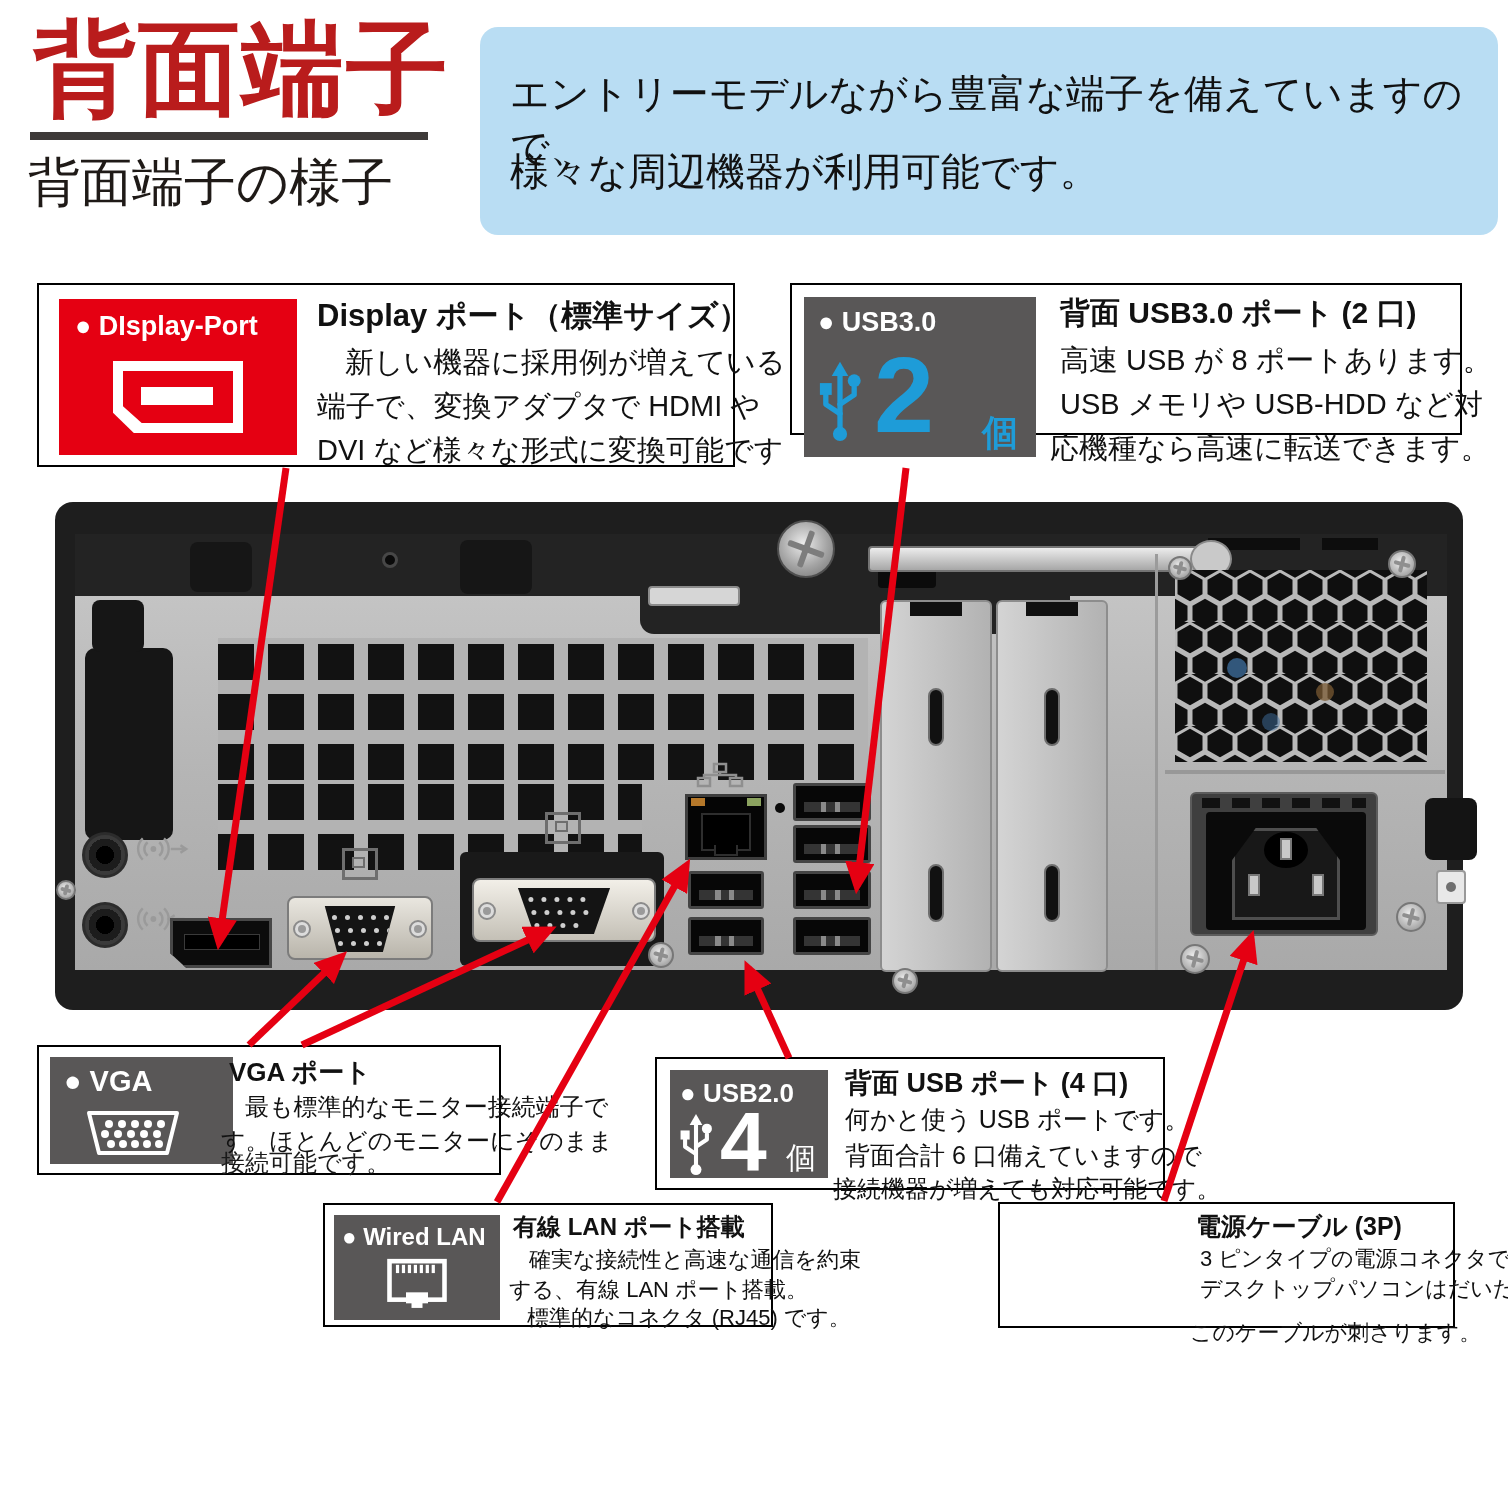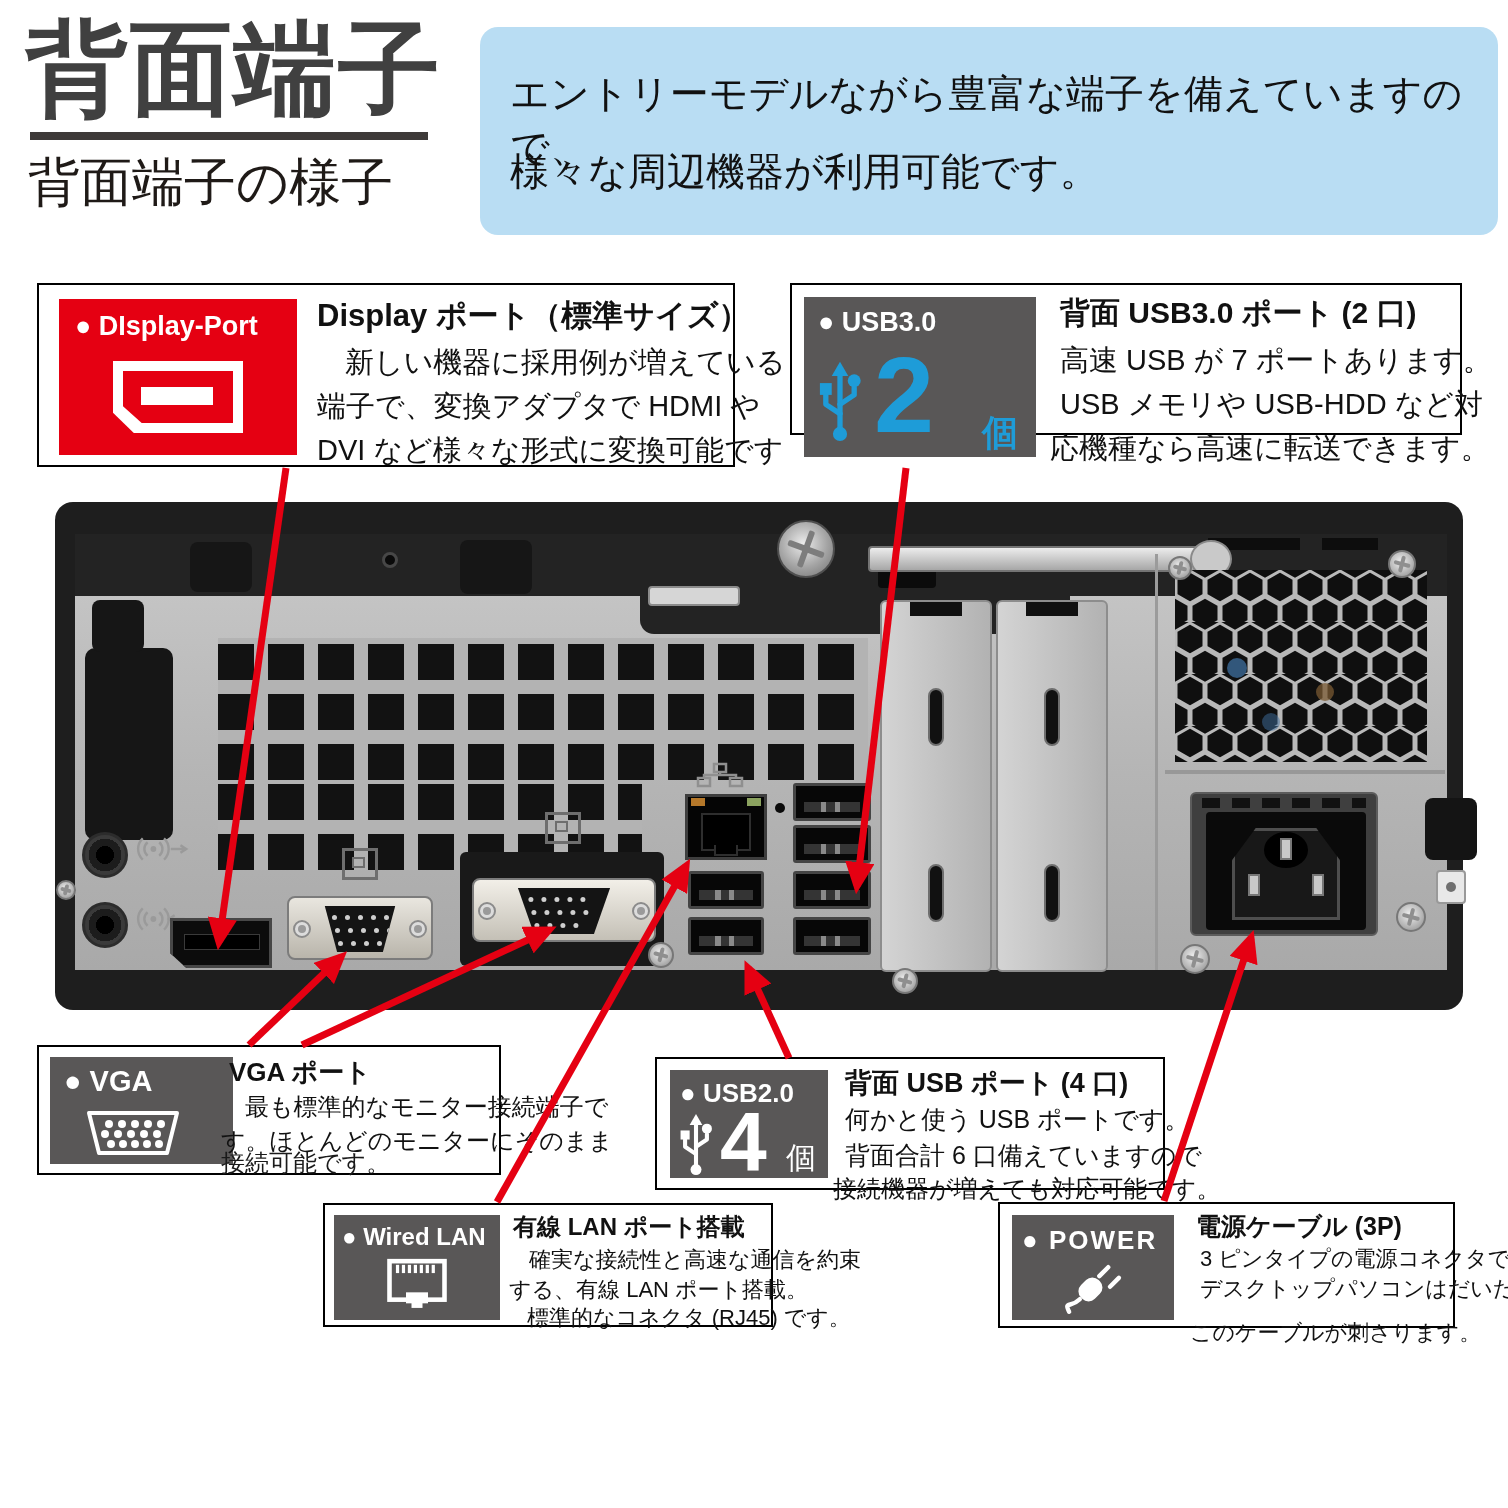--- a/index.html
+++ b/index.html
@@ -5,21 +5,21 @@
   :root{
     --accent_red:#e50012; --badge_gray:#595757; --usb3_blue:#1e9cd8; --intro_bg:#b9ddf3;
   }
   *{margin:0;padding:0;box-sizing:border-box;}
   html,body{width:1508px;height:1508px;}
   body{position:relative;background:#fff;overflow:hidden;
        font-family:"Liberation Sans","DejaVu Sans",sans-serif;color:#1a1a1a;}
   .abs{position:absolute;}
 
   
-  .page-title{left:26px;top:2px;font-size:102px;font-weight:600;letter-spacing:2px;color:#404040;}
+  .page-title{left:34px;top:2px;font-size:102px;font-weight:600;letter-spacing:2px;color:#b91c1c;}
   .title-underline{left:30px;top:132px;width:398px;height:8px;background:#3e3a39;}
   .page-subtitle{left:28px;top:148px;font-size:52px;font-weight:400;color:#1f1a17;}
   .intro-box{left:480px;top:27px;width:1018px;height:208px;background:var(--intro_bg);border-radius:18px;}
   .intro-line{position:absolute;left:30px;font-size:39px;color:#111;}
   .intro-line.l1{top:40px;} .intro-line.l2{top:118px;}
 
   
   .callout{border:2px solid #000000;background:#fff;}
   .badge{position:absolute;color:#fff;}
   .badge-label{position:absolute;font-weight:bold;color:#fff;white-space:nowrap;}
@@ -228,21 +228,21 @@
       </g>
       <path d="M22 2 L29 14 H15 Z" fill="currentColor"></path>
       <circle cx="22" cy="63" r="6" fill="currentColor"></circle>
       <rect x="5" y="20" width="10" height="10" fill="currentColor"></rect>
       <circle cx="34" cy="18" r="5.5" fill="currentColor"></circle>
     </svg>
     <div class="big-count">2</div>
     <div class="count-unit">個</div>
   </div>
   <div class="co-title">背面 USB3.0 ポート (2 口)</div>
-  <div class="co-line ln1">高速 USB が 7 ポートあります。</div>
+  <div class="co-line ln1">高速 USB が 8 ポートあります。</div>
   <div class="co-line ln2">USB メモリや USB-HDD など対</div>
   <div class="co-line ln3">応機種なら高速に転送できます。</div>
 </div>
 
 <div class="abs callout co-vga">
   <div class="badge">
     <div class="badge-label">● VGA</div>
     <svg class="badge-icon" style="left:34px;top:52px;width:98px;height:48px;color:#fff;" viewBox="0 0 96 48">
       <path d="M4 4 H92 L82 44 H14 Z" fill="none" stroke="currentColor" stroke-width="4" stroke-linejoin="round"></path>
       <g fill="currentColor">
@@ -311,31 +311,20 @@
       </g>
     </svg>
   </div>
   <div class="co-title">有線 LAN ポート搭載</div>
   <div class="co-line ln1">確実な接続性と高速な通信を約束</div>
   <div class="co-line ln2">する、有線 LAN ポート搭載。</div>
   <div class="co-line ln3">標準的なコネクタ (RJ45) です。</div>
 </div>
 
 <div class="abs callout co-pow">
-  <div class="badge">
-    <div class="badge-label">● POWER</div>
-    <svg class="badge-icon" style="left:44px;top:38px;width:76px;height:64px;color:#fff;" viewBox="0 0 80 72">
-      <rect x="22" y="30" width="28" height="22" rx="10" transform="rotate(-45 36 41)" fill="currentColor"></rect>
-      <g stroke="currentColor" stroke-width="5" fill="none" stroke-linecap="round">
-        <path d="M46 26 L56 16"></path>
-          <path d="M58 38 L68 28"></path>
-        <path d="M24 52 C14 62 6 54 12 66"></path>
-      </g>
-    </svg>
-  </div>
   <div class="co-title">電源ケーブル (3P)</div>
   <div class="co-line ln1">3 ピンタイプの電源コネクタです</div>
   <div class="co-line ln2">デスクトップパソコンはだいたい</div>
   <div class="co-line ln3">このケーブルが刺さります。</div>
 </div>
 
 <div class="abs pc">
   <div class="case"></div>
   <div class="panel"></div>
   <div class="topstrip"></div>

